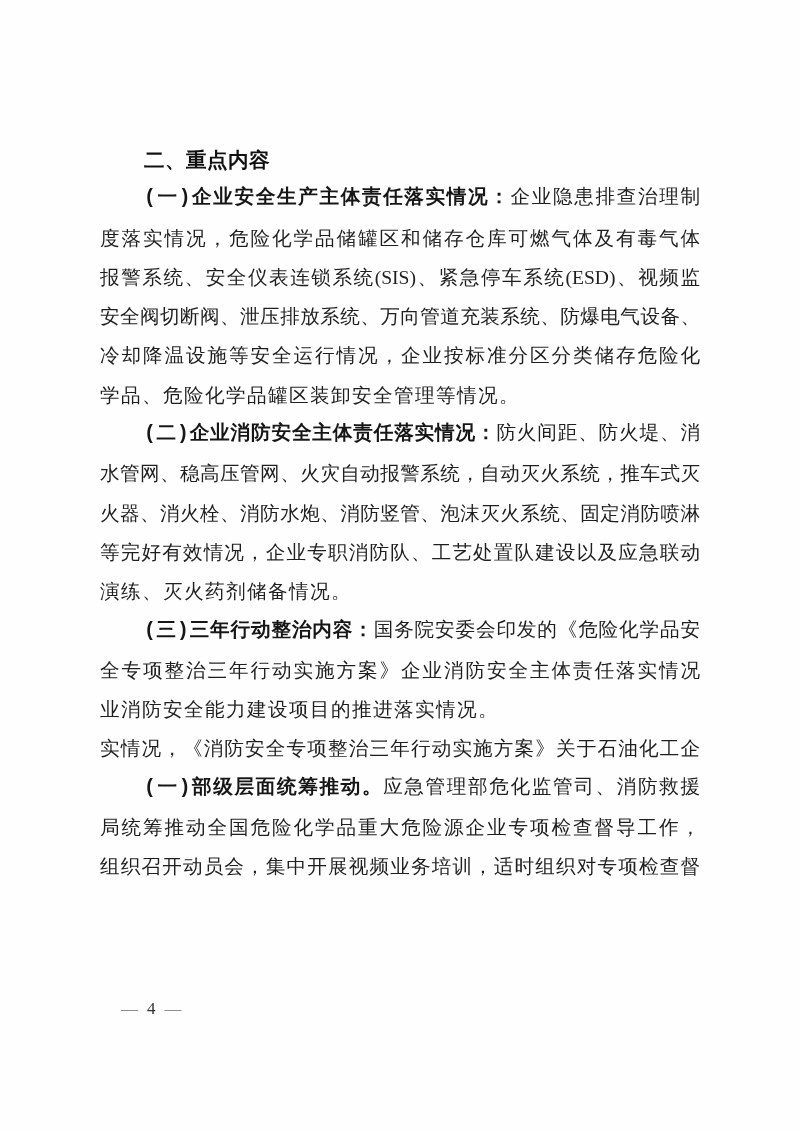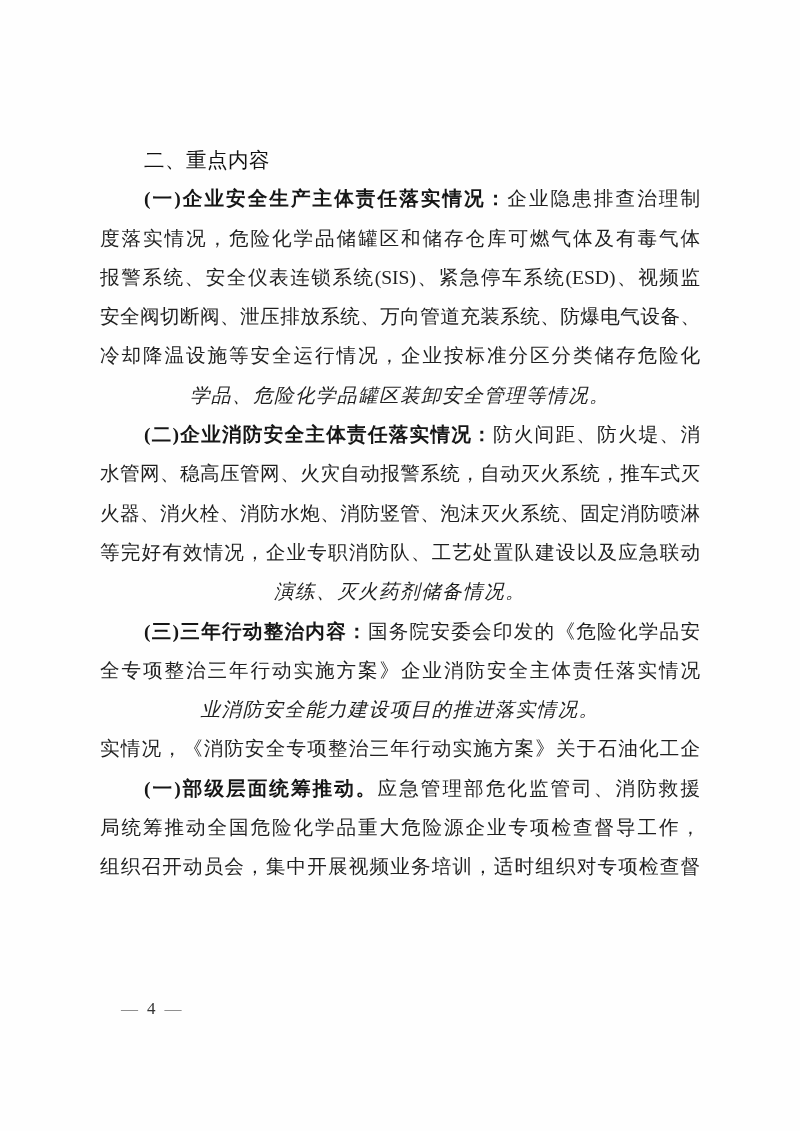--- a/index.html
+++ b/index.html
@@ -29,36 +29,36 @@
     overflow: hidden;
     white-space: normal;
   }
   .just {
     text-align: justify;
     text-align-last: justify;
     text-justify: inter-character;
   }
   .indent {
     text-indent: 44px;
+    font-family: Liberation Mono, monospace;
   }
   .heading {
     font-family: "Liberation Sans", "DejaVu Sans", sans-serif;
-    font-weight: normal;
+    font-weight: bold;
     font-size: 20.5px;
     color: #111111;
     letter-spacing: 0.5px;
   }
   .lead {
     font-weight: bold;
     color: #161616;
   }
   .last {
     letter-spacing: 1.4px;
-    text-align: center;
-    font-style: italic;
+    text-align: left;
   }
   .footer {
     position: absolute;
     left: 121px;
     top: 997px;
     font-size: 17px;
     line-height: 24px;
     color: #2a2a2a;
   }
   .footer .dash {

